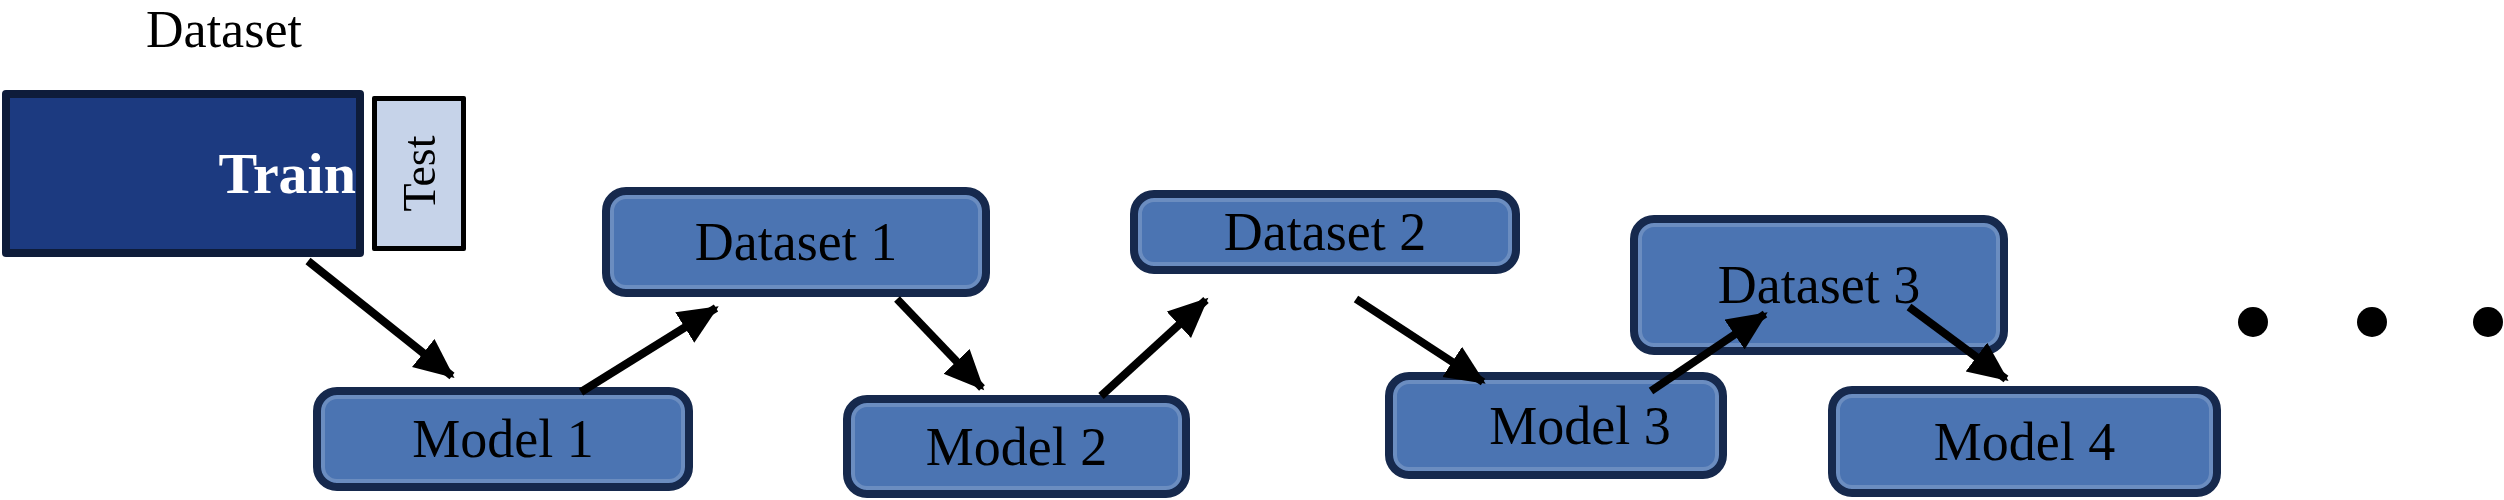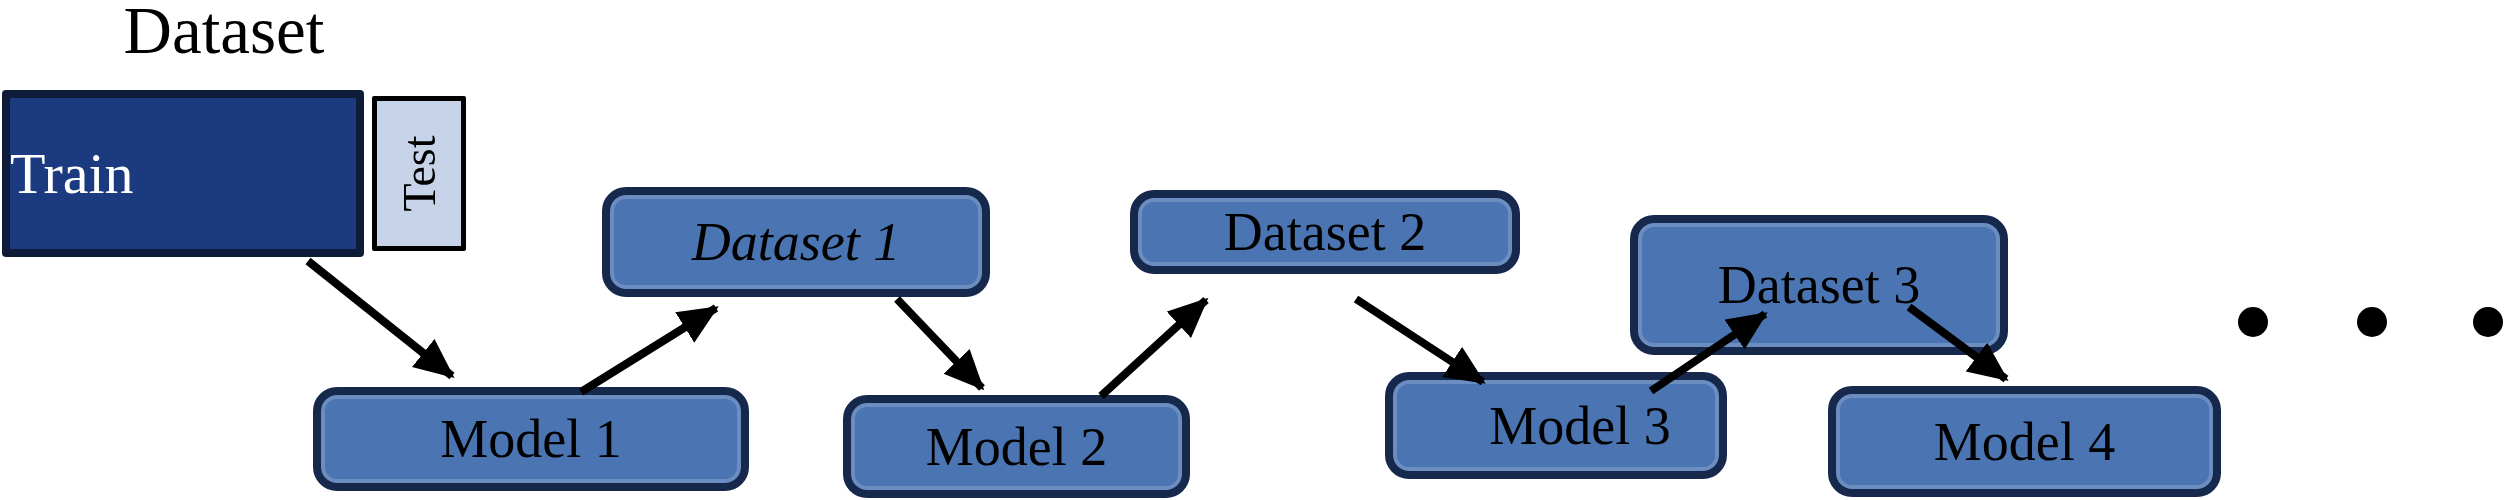--- a/index.html
+++ b/index.html
@@ -16,39 +16,40 @@
     overflow: hidden;
   }
   .title {
     position: absolute;
     left: 104px;
     top: 0px;
     width: 240px;
     height: 60px;
     line-height: 60px;
     text-align: center;
-    font-size: 67px;
+    font-size: 52px;
     color: #000000;
     white-space: nowrap;
   }
   .train {
     position: absolute;
     left: 2px;
     top: 90px;
     width: 362px;
     height: 167px;
     box-sizing: border-box;
     background: var(--train-fill, #1c3a80);
     border: 8px solid var(--train-border, #0e1c3a);
     border-radius: 4px;
     display: flex;
     align-items: center;
-    justify-content: flex-start;
+    justify-content: flex-end;
     color: var(--train-text, #ffffff);
     font-size: 58px;
+    font-weight: bold;
   }
   .test {
     position: absolute;
     left: 372px;
     top: 96px;
     width: 94px;
     height: 155px;
     box-sizing: border-box;
     background: var(--test-fill, #c6d3e9);
     border: 5px solid var(--test-border, #000000);
@@ -105,33 +106,33 @@
   <div class="title">Dataset</div>
 
   <div class="train">
     <span>Train</span>
   </div>
 
   <div class="test">
     <span class="vert">Test</span>
   </div>
 
-  <div class="node" style="left:602px; top:187px; width:388px; height:110px;font-style:italic;">
+  <div class="node" style="left:602px; top:187px; width:388px; height:110px;">
     <span>Dataset 1</span>
   </div>
 
   <div class="node" style="left:1130px; top:190px; width:390px; height:84px;">
     <span>Dataset 2</span>
   </div>
 
   <div class="node" style="left:1630px; top:195px; width:378px; height:140px;margin-top:20px;">
     <span>Dataset 3</span>
   </div>
 
-  <div class="node" style="left:313px; top:387px; width:436px; height:104px;">
+  <div class="node" style="left:313px; top:387px; width:380px; height:104px;">
     <span>Model 1</span>
   </div>
 
   <div class="node" style="left:843px; top:395px; width:347px; height:103px;text-align:center;">
     <span>Model 2</span>
   </div>
 
   <div class="node" style="left:1385px; top:372px; width:342px; height:107px;padding-left:48px;">
     <span>Model 3</span>
   </div>

